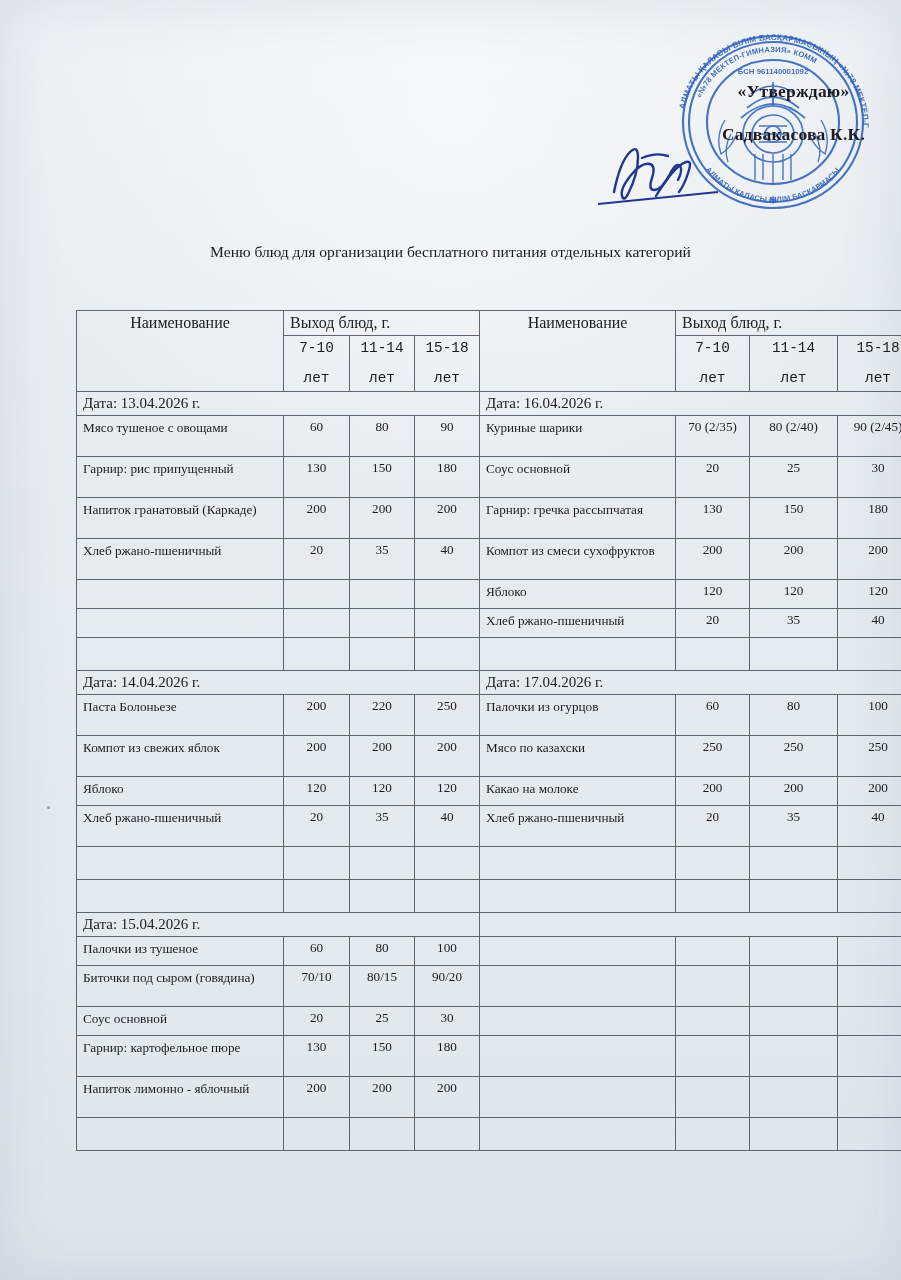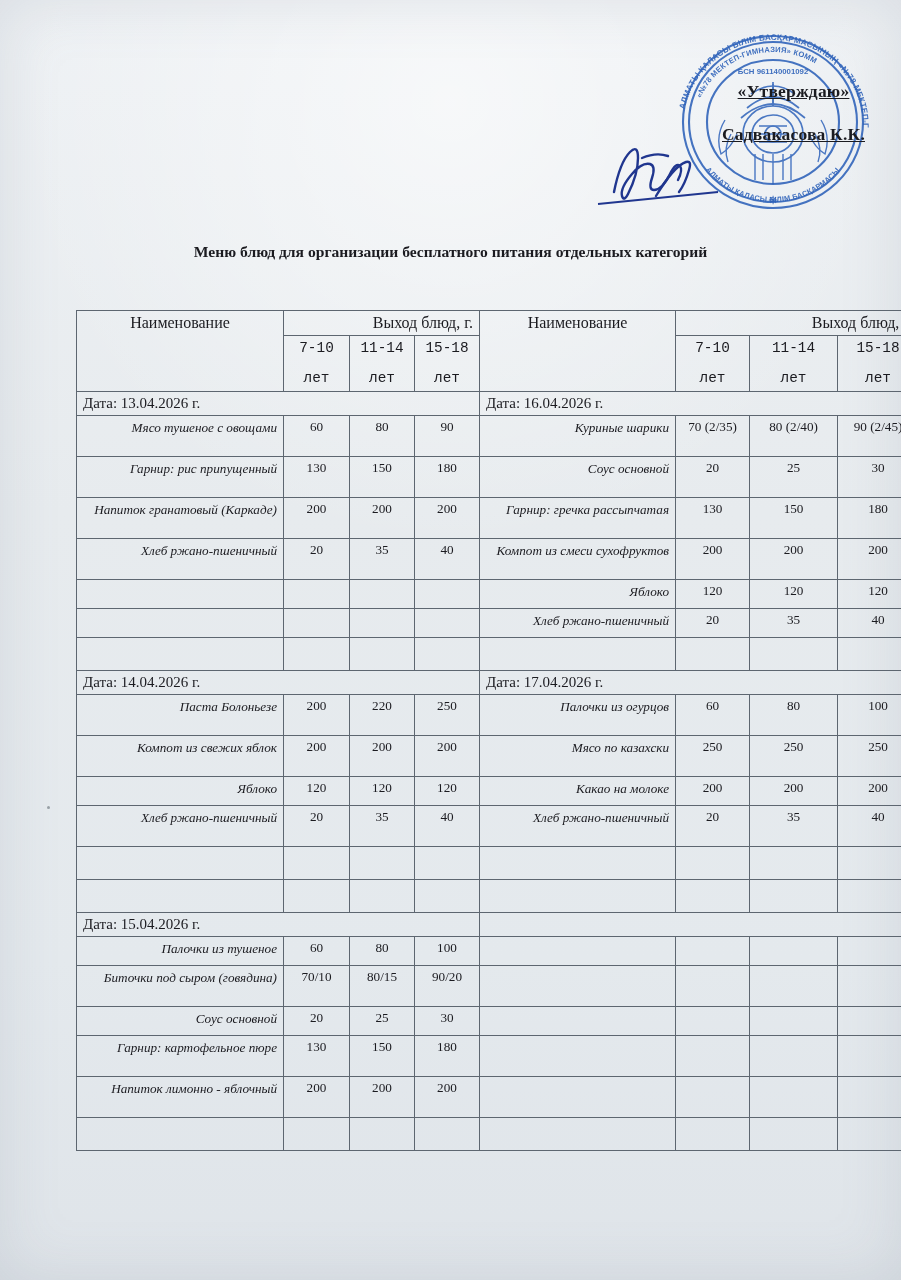--- a/index.html
+++ b/index.html
@@ -27,21 +27,20 @@
 
   
   .approval {
     position:absolute; top:78px; right:36px;
     text-align:center;
     font-weight:bold;
     font-size:17.5px;
     line-height:1.55;
     letter-spacing:.2px;
     z-index:4;
-    text-decoration:underline;
   }
   .approval .ln { white-space:nowrap; }
   .approval .sig-line { margin-top:16px; white-space:nowrap; }
 
   
   .stamp {
     position:absolute;
     left:655px; top:22px;
     width:236px; height:196px;
     z-index:2;
@@ -54,21 +53,21 @@
     width:190px; height:80px;
     z-index:5;
     pointer-events:none;
   }
 
   
   .doc-title{
     position:absolute;
     top:240px; left:0; right:0;
     text-align:center;
-    font-weight:bold;
+    font-weight:normal;
     font-size:15.6px;
     line-height:1.52;
     z-index:3;
   }
   .doc-title .t2{ display:block; }
 
   
   .sheet{
     position:absolute;
     left:30px; top:310px;
@@ -99,21 +98,21 @@
   col.c-w3    { width:81px;  }
 
   .hd-name{
     text-align:center;
     font-weight:bold;
     font-size:16px;
     vertical-align:middle;
     height:62px;
   }
   .hd-span{
-    text-align:right;
+    text-align:left;
     font-weight:bold;
     font-size:16px;
     padding:2px 4px 3px;
   }
   .hd-age{
     text-align:center;
     font-size:14.4px;
     line-height:1.28;
     padding:3px 2px 5px;
     font-family:Liberation Mono, monospace;
@@ -121,21 +120,21 @@
   .hd-age .yr{ display:block;margin-top:12px; }
 
   .date-row td{
     font-weight:bold;
     font-size:15px;
     padding:9px 8px 8px;
     border-top:1px solid #5d6670;
     border-bottom:1px solid #5d6670;
   }
 
-  .nm{ text-align:right; line-height:1.3;font-style:italic; }
+  .nm{ text-align:left; line-height:1.3; }
   .val{ text-align:center; }
   .val.cmp{ line-height:1.28; }
 
   .r-tall td{ height:34px; }
   .r-norm td{ height:22px; }
   .r-empty td{ height:26px; }
 
   
   .speck{
     position:absolute; left:47px; top:806px;

